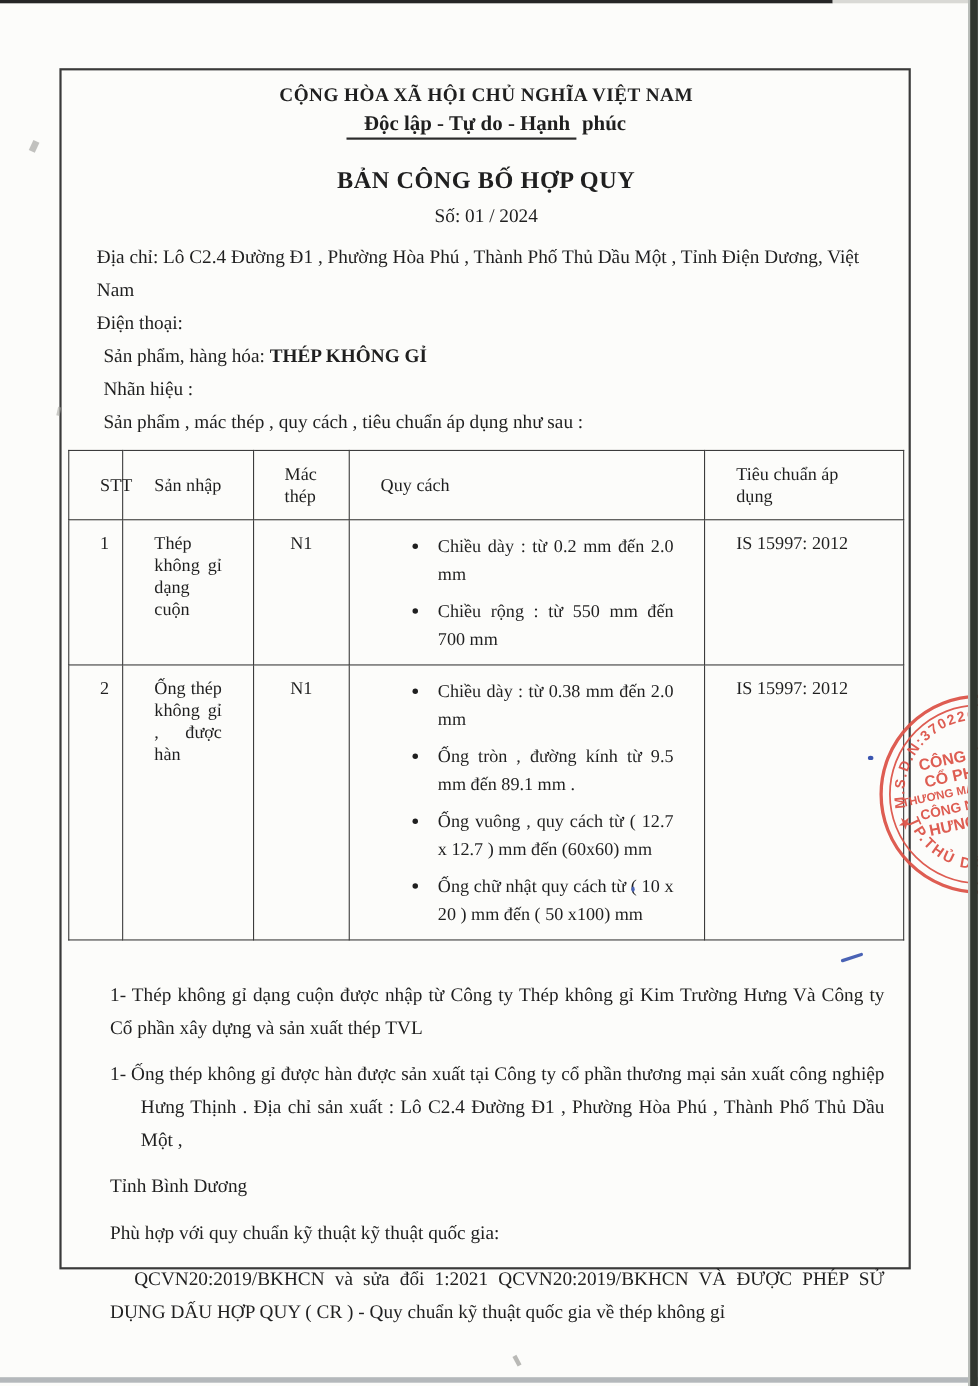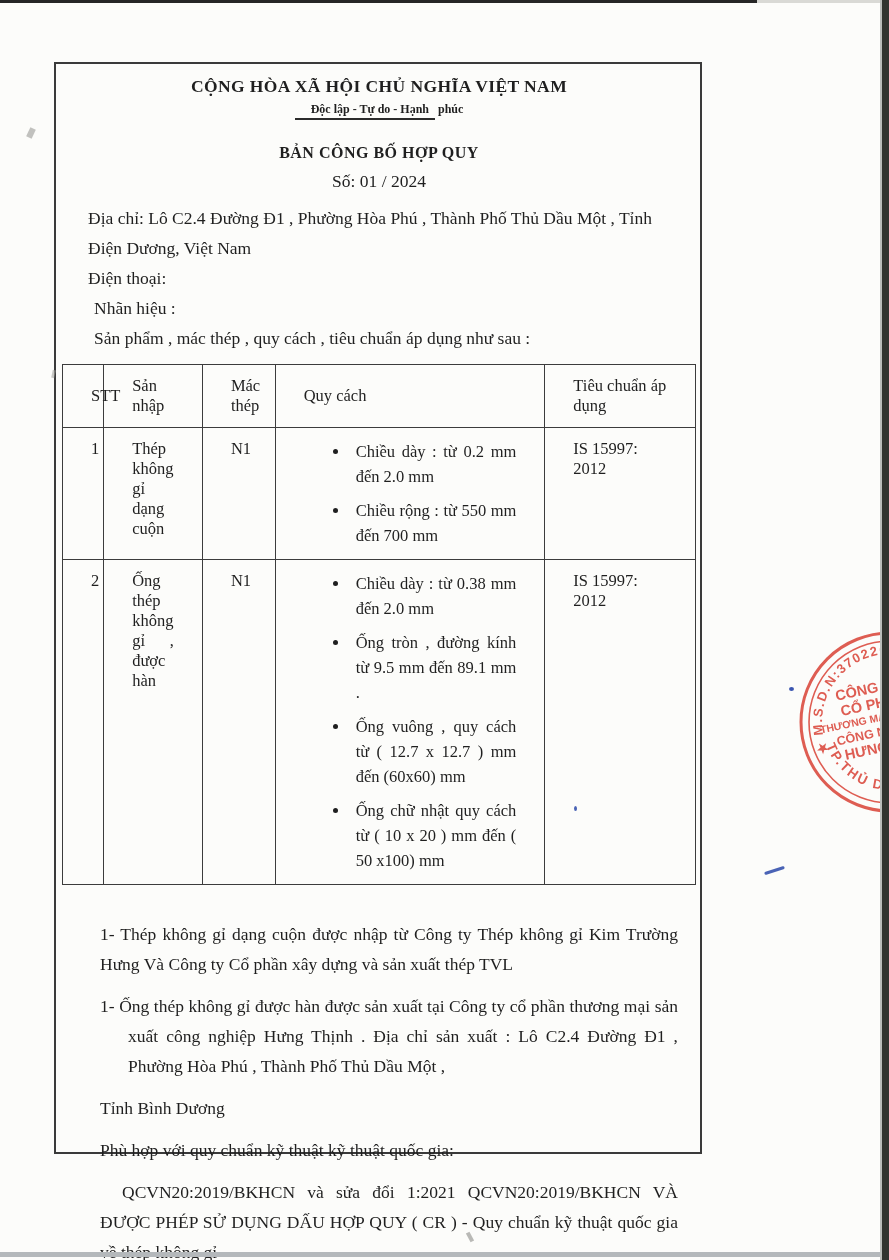--- a/index.html
+++ b/index.html
@@ -12,30 +12,30 @@
     color:#1f1f1f;
   }
   
   .edge-top{position:absolute;left:0;top:0;width:757px;height:3px;background:#262626;z-index:12;}
   .edge-top-light{position:absolute;left:757px;top:0;width:125px;height:3px;background:#d9d9d5;z-index:12;}
   .edge-right{position:absolute;right:0;top:0;width:7px;height:100%;background:#31352f;border-left:2px solid #b9bdb9;z-index:11;}
   .edge-bottom{position:absolute;left:0;bottom:3px;width:100%;height:5px;background:#b4b8bb;z-index:10;}
 
   .frame{
     position:absolute;left:54px;top:62px;
-    width:648px;height:1092px;
+    width:774px;height:1092px;
     border:2px solid #3a3a3a;
     box-sizing:border-box;
   }
   .content{padding:12px 30px 0 32px;}
 
   .h-national{text-align:center;font-weight:bold;font-size:17.5px;letter-spacing:.4px;}
-  .h-motto{text-align:center;font-weight:bold;font-size:12px;margin-top:5px;}
+  .h-motto{text-align:center;font-weight:bold;font-size:19px;margin-top:5px;}
   .h-motto .u{border-bottom:2px solid #2b2b2b;padding:0 6px 2px 16px;}
-  .h-title{text-align:center;font-weight:bold;font-size:16px;margin-top:27px;letter-spacing:.5px;}
+  .h-title{text-align:center;font-weight:bold;font-size:22px;margin-top:27px;letter-spacing:.5px;}
   .h-no{text-align:center;font-size:17.5px;margin-top:9px;}
 
   .intro{margin-top:11px;font-size:17.5px;line-height:30px;}
   .intro p{margin:0;}
   .intro .ind{margin-left:6px;}
   .bold{font-weight:bold;}
 
   table.doc-table{
     border-collapse:collapse;
     margin:11px -26px 0 -26px;
@@ -94,20 +94,21 @@
 
       <div class="h-national">CỘNG HÒA XÃ HỘI CHỦ NGHĨA VIỆT NAM</div>
       <div class="h-motto"><span class="u">Độc lập - Tự do - Hạnh</span> <span>phúc</span></div>
 
       <div class="h-title">BẢN CÔNG BỐ HỢP QUY</div>
       <div class="h-no">Số: 01 / 2024</div>
 
       <div class="intro">
         <p>Địa chỉ: Lô C2.4 Đường Đ1 , Phường Hòa Phú , Thành Phố Thủ Dầu Một , Tỉnh Điện Dương, Việt Nam</p>
         <p>Điện thoại:</p>
+        <p class="ind"><span>Sản phẩm, hàng hóa: </span><span class="bold">THÉP KHÔNG GỈ</span></p>
         <p class="ind">Nhãn hiệu :</p>
         <p class="ind">Sản phẩm , mác thép , quy cách , tiêu chuẩn áp dụng như sau :</p>
       </div>
 
       <table class="doc-table">
         <colgroup>
           <col class="col-stt">
             <col class="col-prod">
             <col class="col-grade">
             <col class="col-spec">

